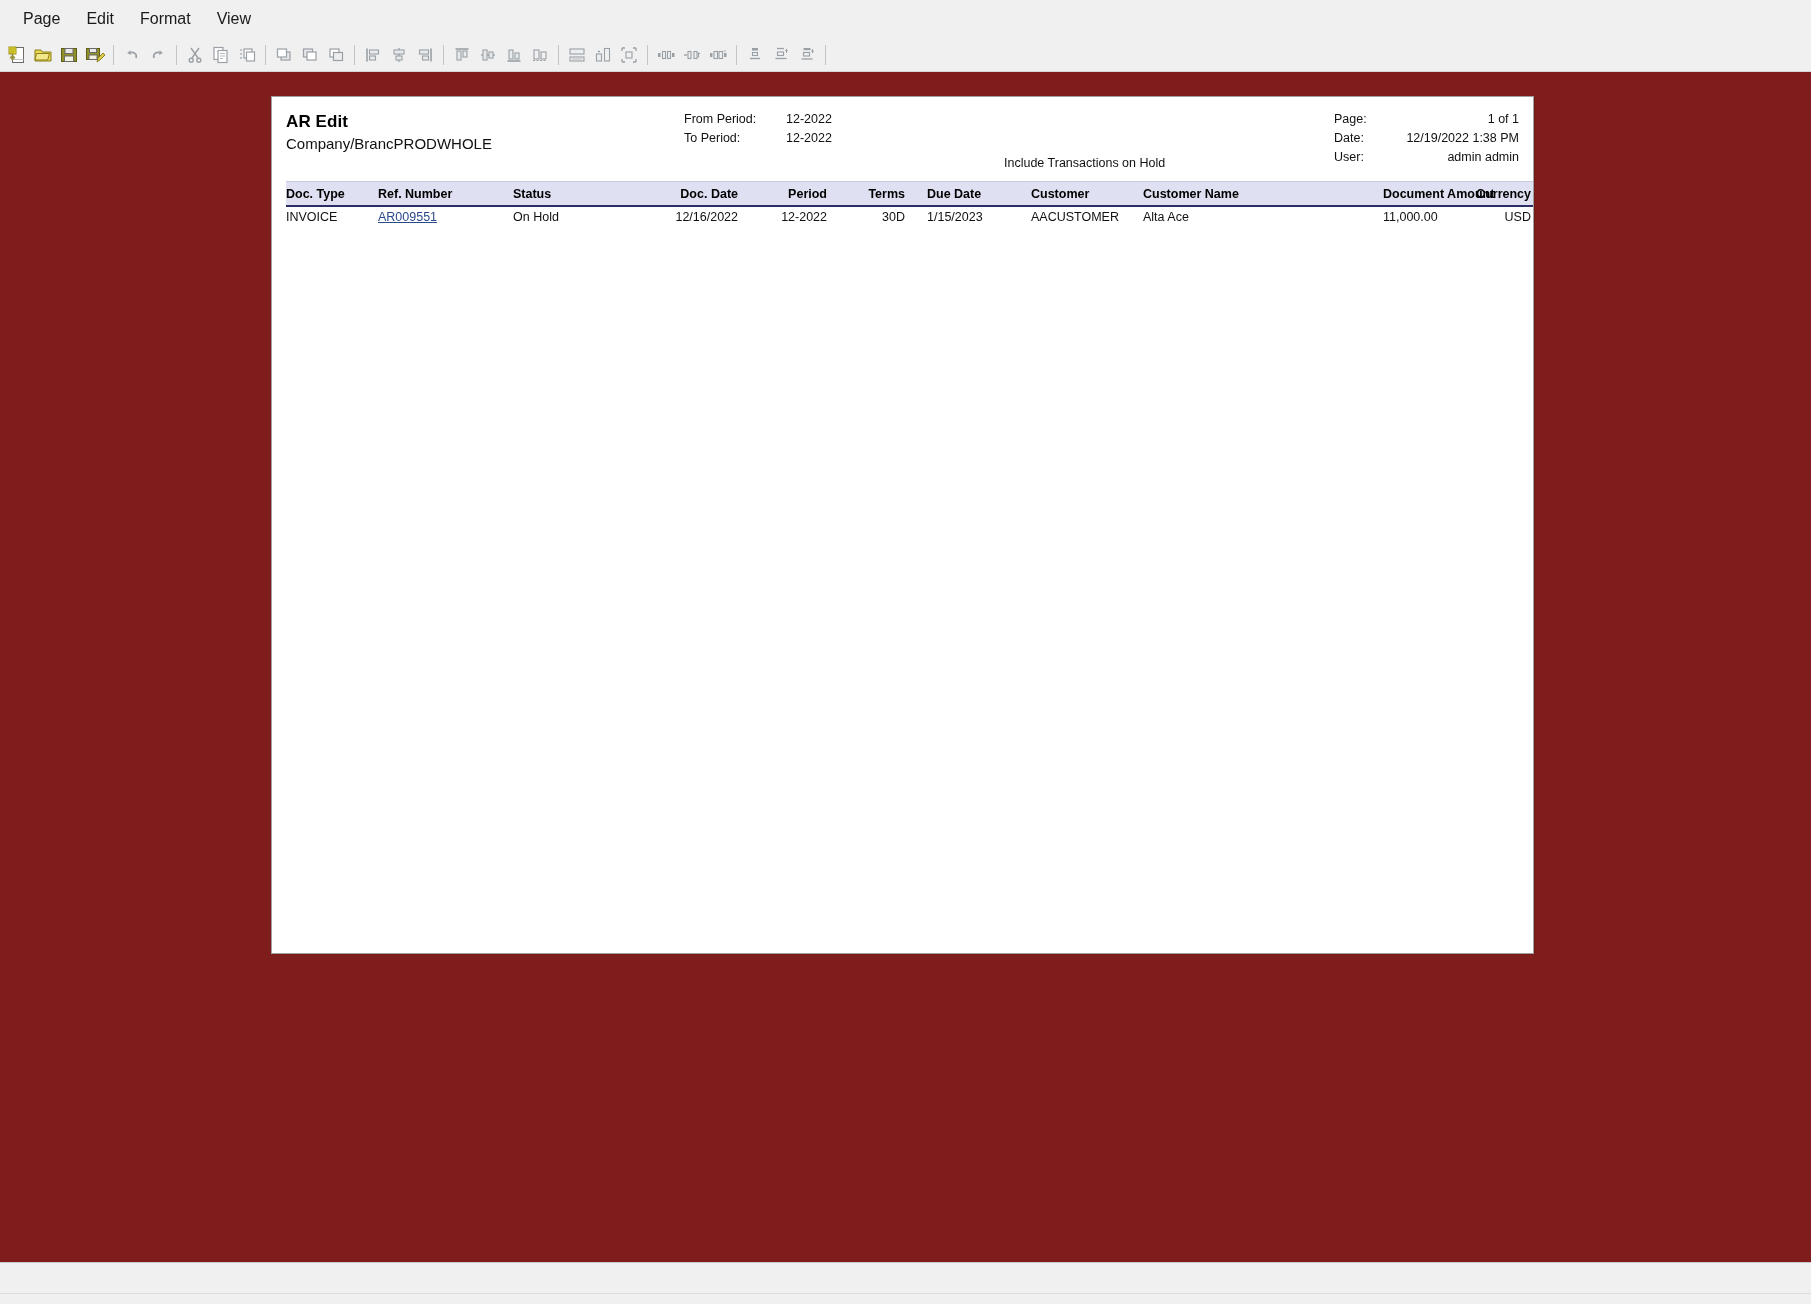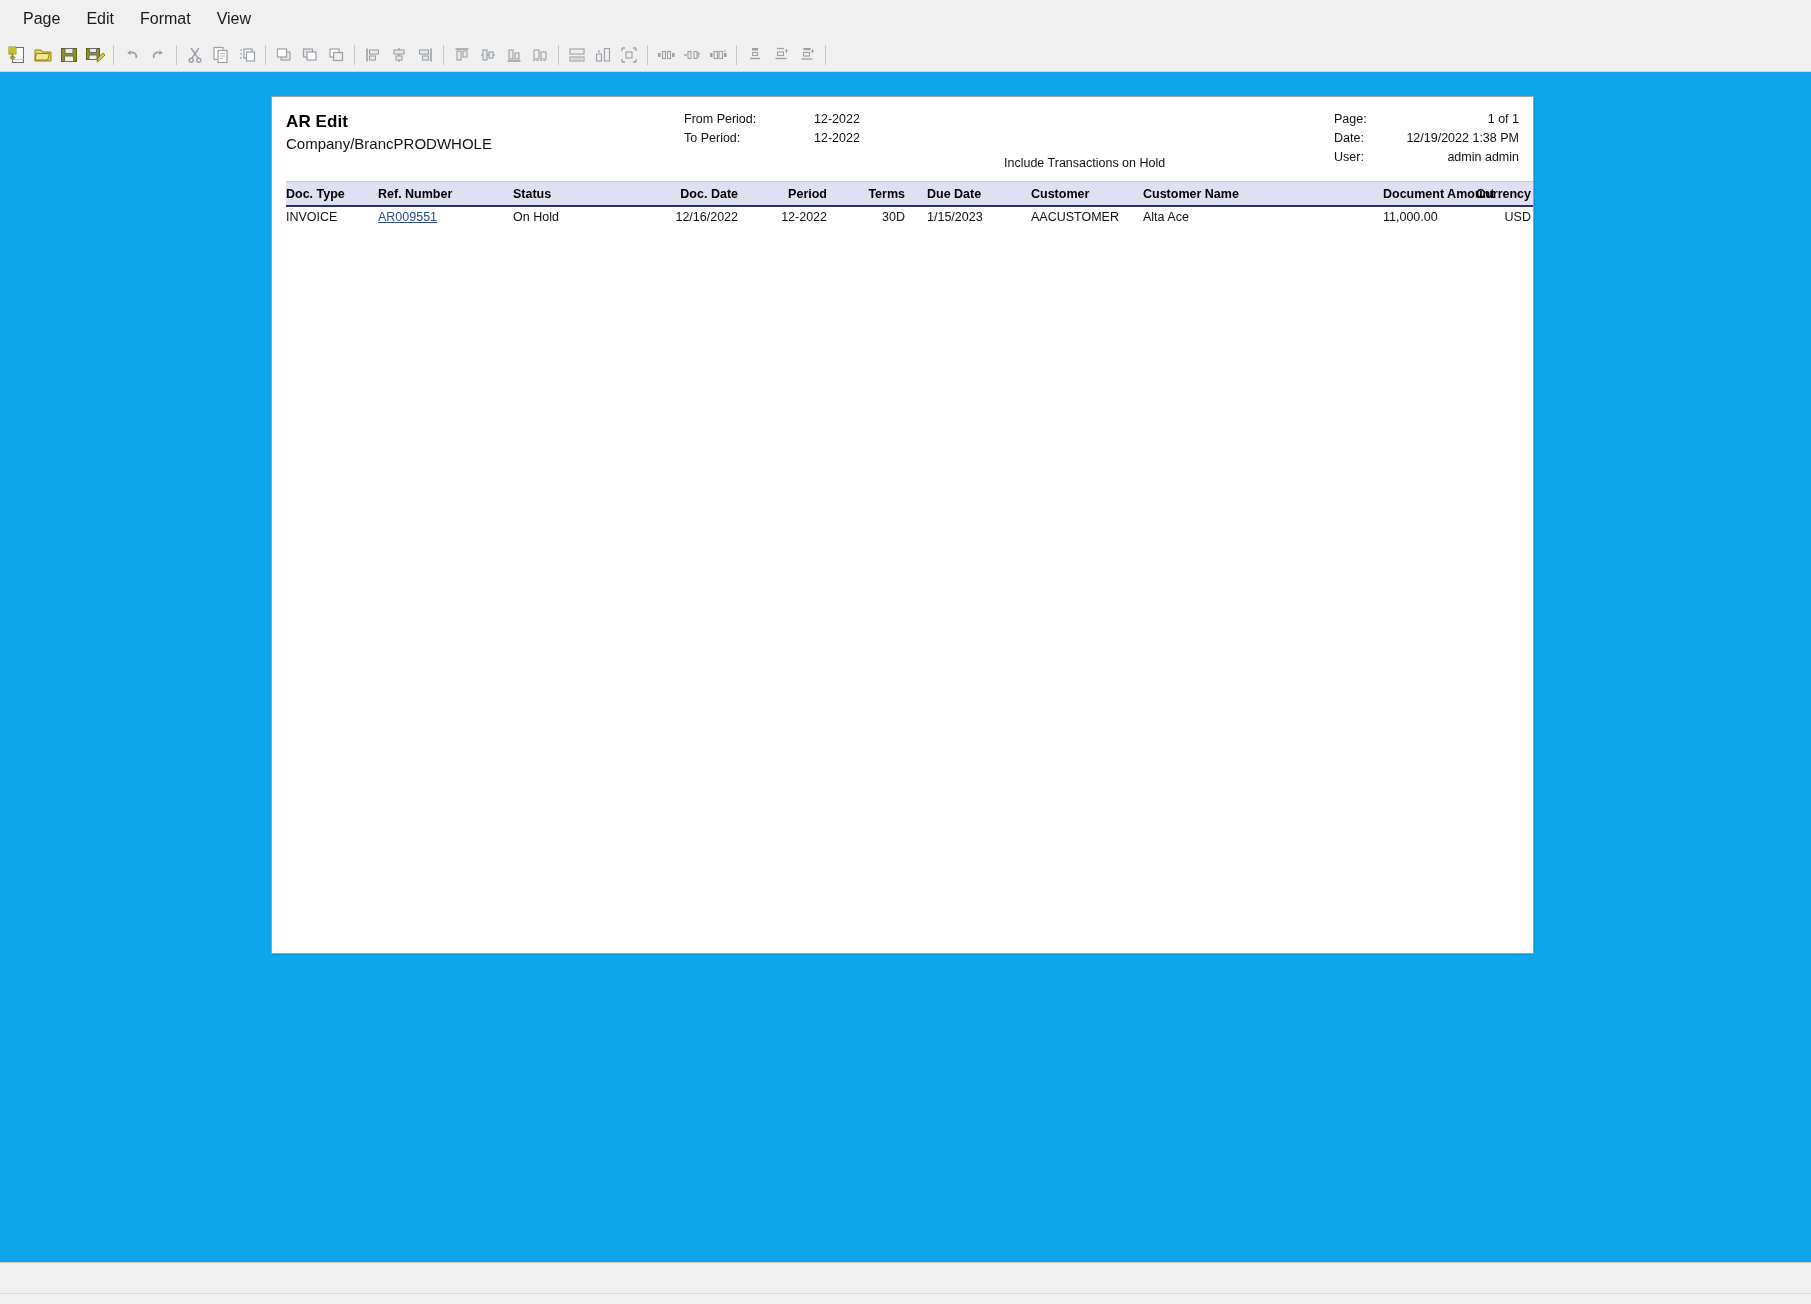--- a/index.html
+++ b/index.html
@@ -56,21 +56,21 @@
   }
   .tb-btn svg { display: block; }
 
   
   .workarea {
     position: absolute;
     top: 72px;
     left: 0;
     right: 0;
     bottom: 42px;
-    background: #0ea5e9;
+    background: #7f1d1d;
     overflow: hidden;
   }
 
   
   .page {
     position: absolute;
     left: 271px;
     top: 24px;
     width: 1263px;
     height: 858px;
@@ -95,21 +95,21 @@
     letter-spacing: 0.1px;
   }
   .rep-sub {
     position: absolute;
     left: 0; top: 26px;
     font-size: 15px;
     color: #111;
   }
 
   .kv-mid { position: absolute; left: 398px; top: 3px; font-size: 12.5px; color:#111; }
-  .kv-row { display: flex; height: 19px; align-items: baseline; gap: 28px; }
+  .kv-row { display: flex; height: 19px; align-items: baseline; }
   .kv-label { width: 102px; }
   .kv-value { width: 90px; }
 
   .hold-note {
     position: absolute;
     left: 718px;
     top: 47px;
     font-size: 12.5px;
     color: #111;
   }

